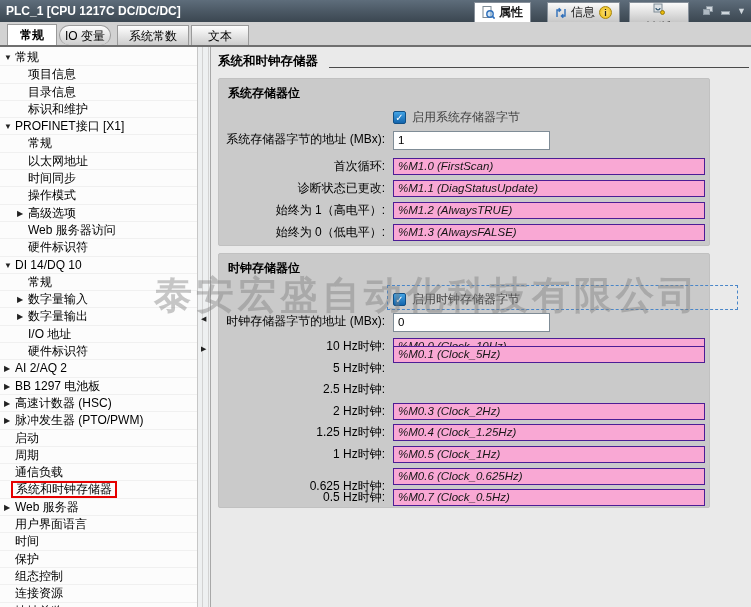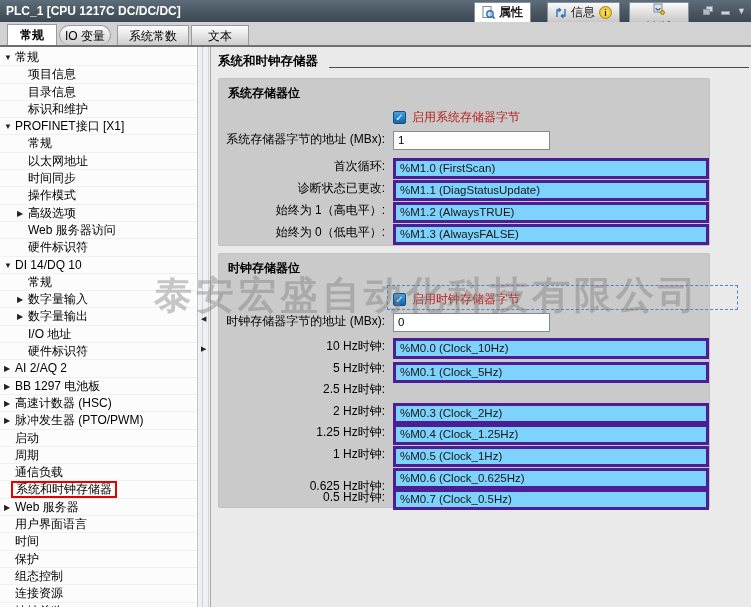--- a/index.html
+++ b/index.html
@@ -72,28 +72,28 @@
   #sec2{top:206px;height:255px;}
   .sec-title{position:absolute;left:17px;font-size:12px;font-weight:bold;color:#000;}
   #sec1-title{top:38px;}
   #sec2-title{top:213px;}
   .cb-row{position:absolute;left:182px;display:flex;align-items:center;gap:6px;height:16px;}
   #cb1-row{top:62px;}
   #cb2-row{top:244px;}
   .checkbox{width:13px;height:13px;border-radius:2px;background:linear-gradient(#43a3e4,#1365ad);
     border:1px solid #0f4f86;color:#fff;font-size:10px;font-weight:bold;line-height:12px;
     text-align:center;box-sizing:border-box;cursor:pointer;}
-  .cb-label{font-size:12px;color:#b91c1c;}
+  .cb-label{font-size:12px;color:#404040;}
   .focus-rect{position:absolute;left:176px;top:238px;width:351px;height:25px;
     border:1px dashed #4a86c8;box-sizing:border-box;pointer-events:none;}
   .flabel{position:absolute;left:0;width:174px;text-align:right;font-size:12px;height:17px;
     line-height:17px;color:#000;white-space:nowrap;}
   .field{position:absolute;left:182px;height:15px;line-height:15px;font-size:11.5px;
     padding:0 4px;white-space:nowrap;overflow:hidden;}
-  .field.ro{width:302px;background:#7dd3fc;border:3px solid #4c1d95;color:#161616;}
+  .field.ro{width:302px;background:#f9a8d4;border:1px solid #4c1d95;color:#161616;font-style:italic;}
   input.field.edit{width:147px;background:#ffffff;border:1px solid #7f8c96;color:#000;
     height:17px;line-height:17px;font-family:inherit;box-sizing:content-box;}
   #addr1-label{top:84px;} #addr2-label{top:266px;}
   #addr1-input{top:84px;} #addr2-input{top:266px;}
   
   .watermark{position:absolute;left:142px;top:276px;font-size:38px;font-weight:bold;
     color:#7e7e7e;opacity:0.42;letter-spacing:4px;white-space:nowrap;z-index:40;
     pointer-events:none;line-height:1;margin-left:12px;}
   svg{display:block;}
 </style>
@@ -230,21 +230,21 @@
     <div class="field ro" style="top: 111px;">%M1.0 (FirstScan)</div>
     <div class="flabel" style="top: 133px;">诊断状态已更改:</div>
     <div class="field ro" style="top: 133px;">%M1.1 (DiagStatusUpdate)</div>
     <div class="flabel" style="top: 155px;">始终为 1（高电平）:</div>
     <div class="field ro" style="top: 155px;">%M1.2 (AlwaysTRUE)</div>
     <div class="flabel" style="top: 177px;">始终为 0（低电平）:</div>
     <div class="field ro" style="top: 177px;">%M1.3 (AlwaysFALSE)</div>
     <div class="flabel" style="top: 291px;">10 Hz时钟:</div>
     <div class="field ro" style="top: 291px;">%M0.0 (Clock_10Hz)</div>
     <div class="flabel" style="top: 313px;">5 Hz时钟:</div>
-    <div class="field ro" style="top: 315px;">%M0.1 (Clock_5Hz)</div>
+    <div class="field ro" style="top: 299px;">%M0.1 (Clock_5Hz)</div>
     <div class="flabel" style="top: 334px;">2.5 Hz时钟:</div>
     <div class="flabel" style="top: 356px;">2 Hz时钟:</div>
     <div class="field ro" style="top: 356px;">%M0.3 (Clock_2Hz)</div>
     <div class="flabel" style="top: 377px;">1.25 Hz时钟:</div>
     <div class="field ro" style="top: 377px;">%M0.4 (Clock_1.25Hz)</div>
     <div class="flabel" style="top: 399px;">1 Hz时钟:</div>
     <div class="field ro" style="top: 399px;">%M0.5 (Clock_1Hz)</div>
     <div class="flabel" style="top: 431px;">0.625 Hz时钟:</div>
     <div class="field ro" style="top: 421px;">%M0.6 (Clock_0.625Hz)</div>
     <div class="flabel" style="top: 442px;">0.5 Hz时钟:</div>

